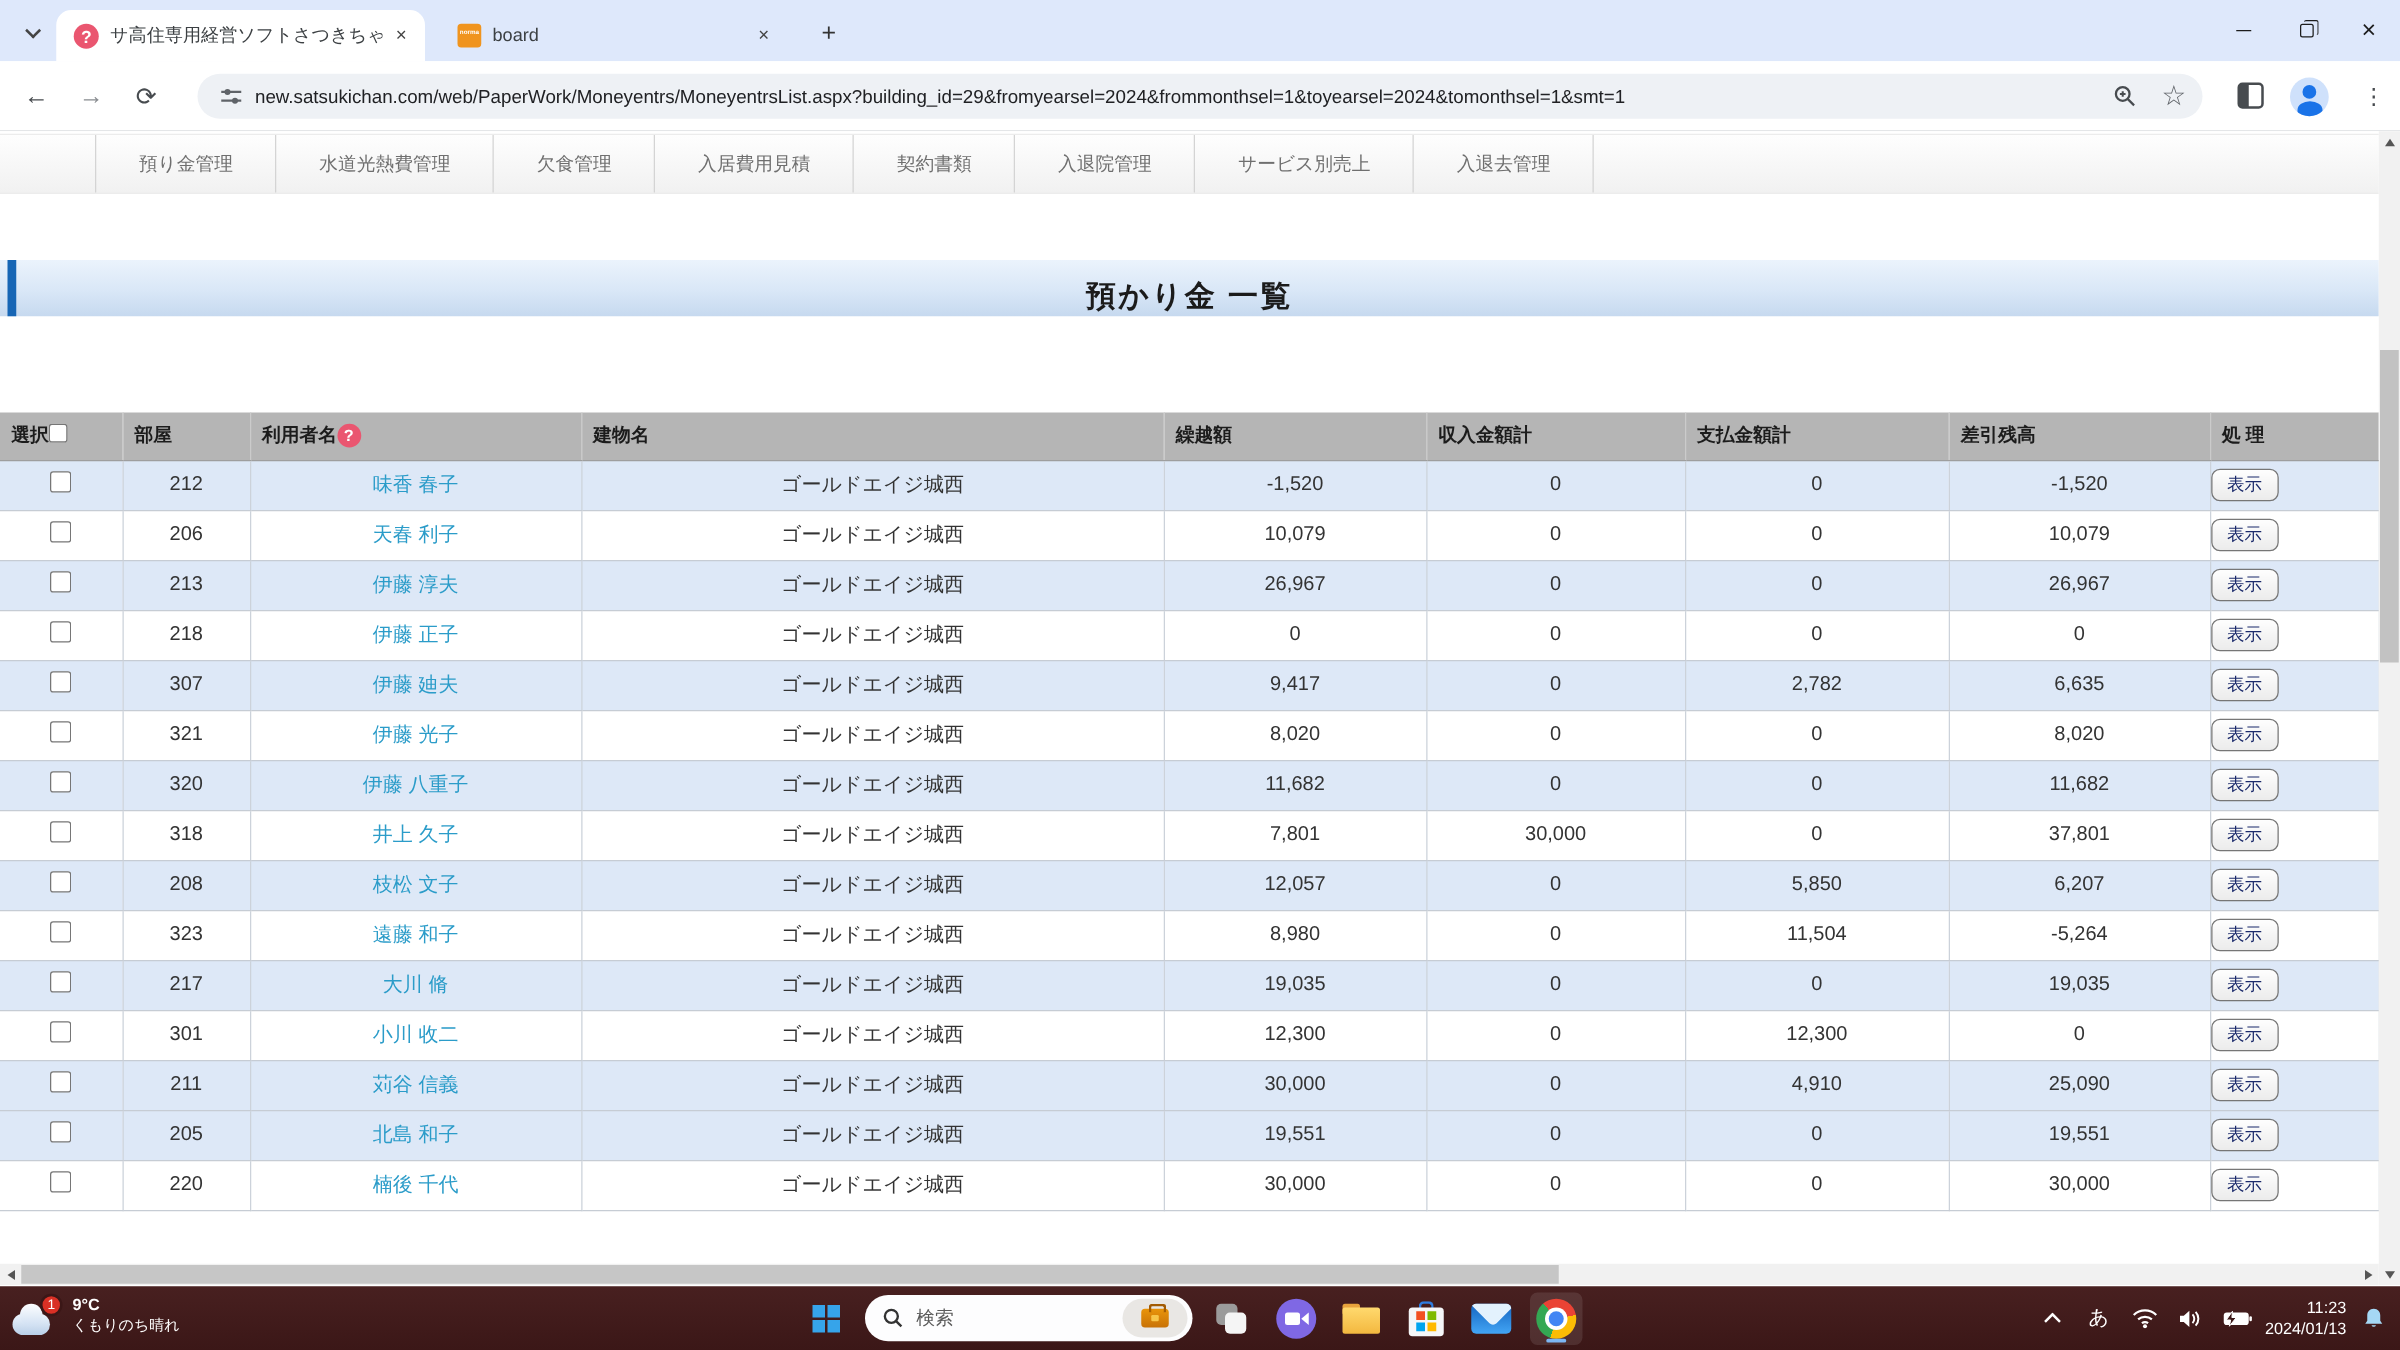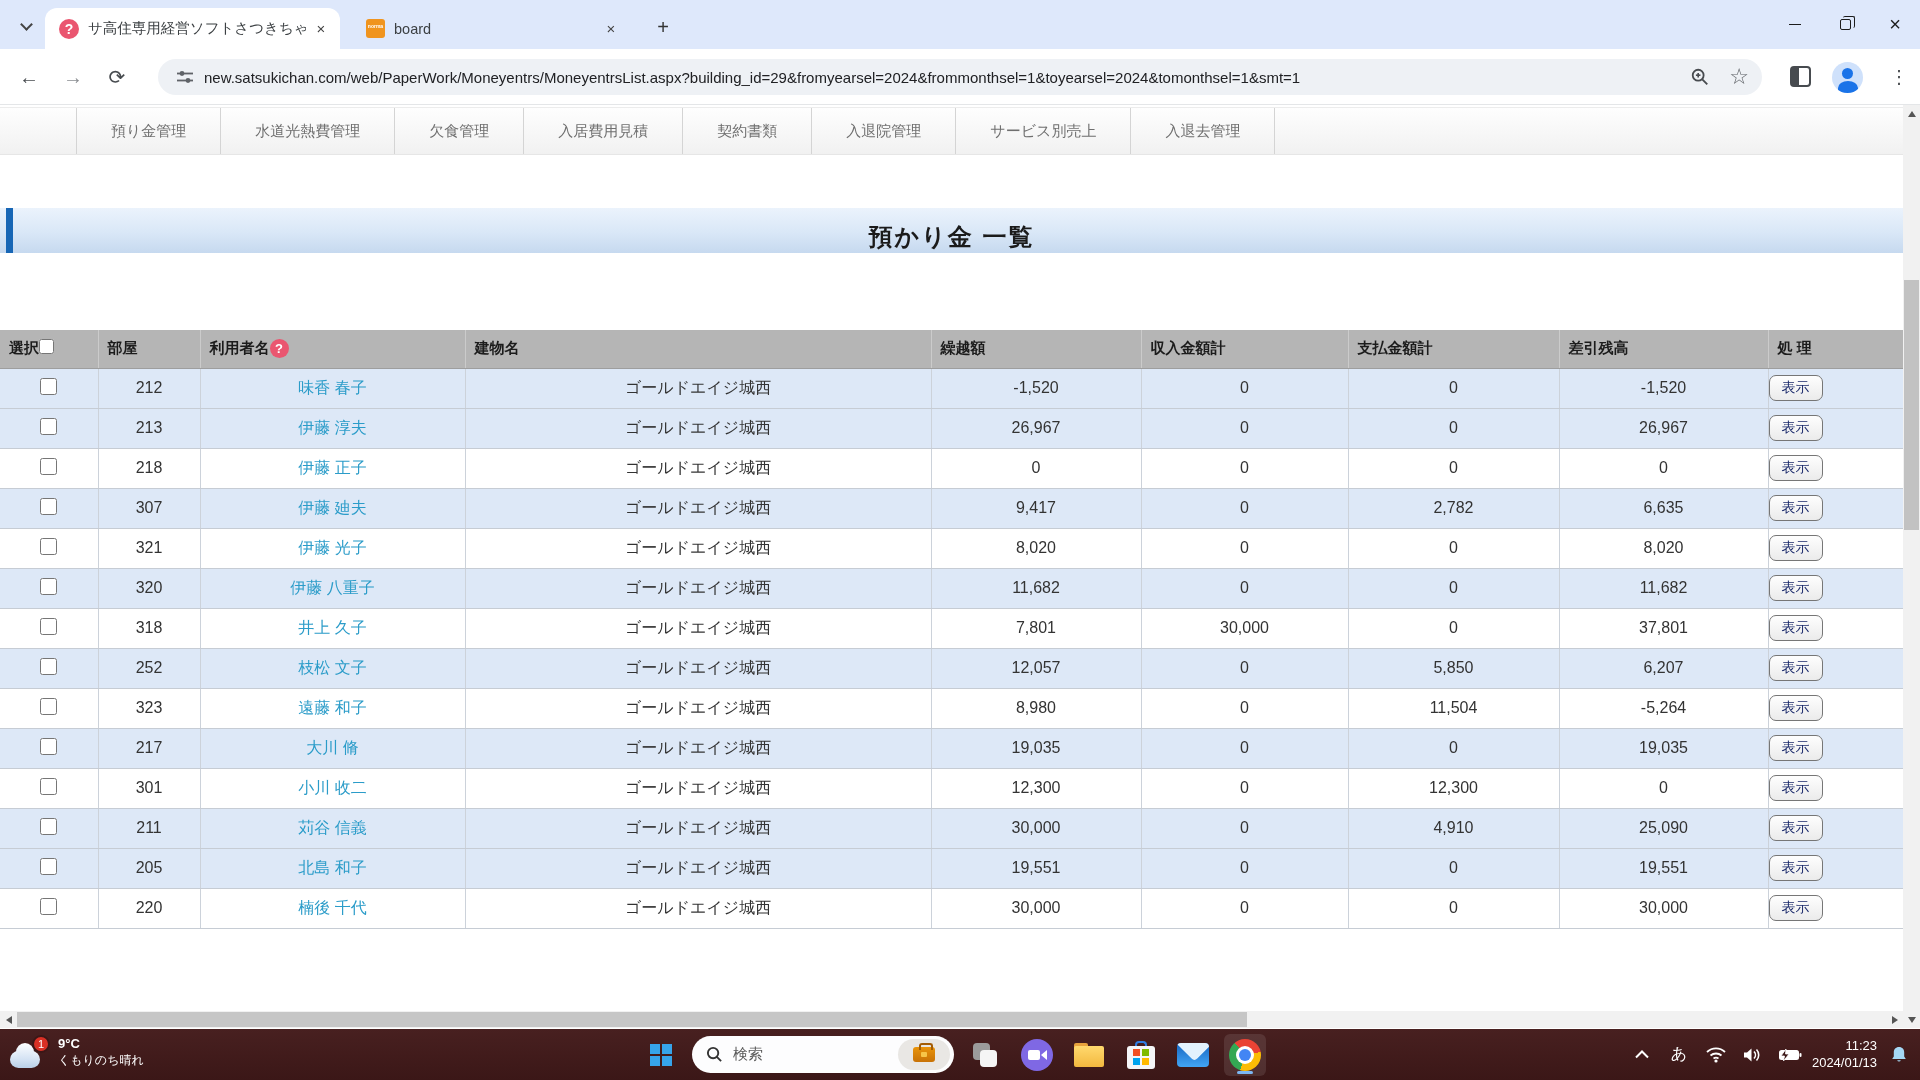--- a/index.html
+++ b/index.html
@@ -242,20 +242,31 @@
             <td><input type="checkbox" class="row-check" style=""></td>
             <td>212</td>
             <td><a class="user-link" href="#">味香 春子</a></td>
             <td>ゴールドエイジ城西</td>
             <td>-1,520</td>
             <td>0</td>
             <td>0</td>
             <td>-1,520</td>
             <td class="action-cell"><button class="show-btn">表示</button></td>
           </tr>
+          <tr class="even">
+            <td><input type="checkbox" class="row-check" style=""></td>
+            <td>206</td>
+            <td><a class="user-link" href="#">天春 利子</a></td>
+            <td>ゴールドエイジ城西</td>
+            <td>10,079</td>
+            <td>0</td>
+            <td>0</td>
+            <td>10,079</td>
+            <td class="action-cell"><button class="show-btn">表示</button></td>
+          </tr>
           <tr class="odd">
             <td><input type="checkbox" class="row-check" style=""></td>
             <td>213</td>
             <td><a class="user-link" href="#">伊藤 淳夫</a></td>
             <td>ゴールドエイジ城西</td>
             <td>26,967</td>
             <td>0</td>
             <td>0</td>
             <td>26,967</td>
             <td class="action-cell"><button class="show-btn">表示</button></td>
@@ -310,21 +321,21 @@
             <td><a class="user-link" href="#">井上 久子</a></td>
             <td>ゴールドエイジ城西</td>
             <td>7,801</td>
             <td>30,000</td>
             <td>0</td>
             <td>37,801</td>
             <td class="action-cell"><button class="show-btn">表示</button></td>
           </tr>
           <tr class="odd">
             <td><input type="checkbox" class="row-check" style=""></td>
-            <td>252</td>
+            <td>208</td>
             <td><a class="user-link" href="#">枝松 文子</a></td>
             <td>ゴールドエイジ城西</td>
             <td>12,057</td>
             <td>0</td>
             <td>5,850</td>
             <td>6,207</td>
             <td class="action-cell"><button class="show-btn">表示</button></td>
           </tr>
           <tr class="even">
             <td><input type="checkbox" class="row-check" style=""></td>

